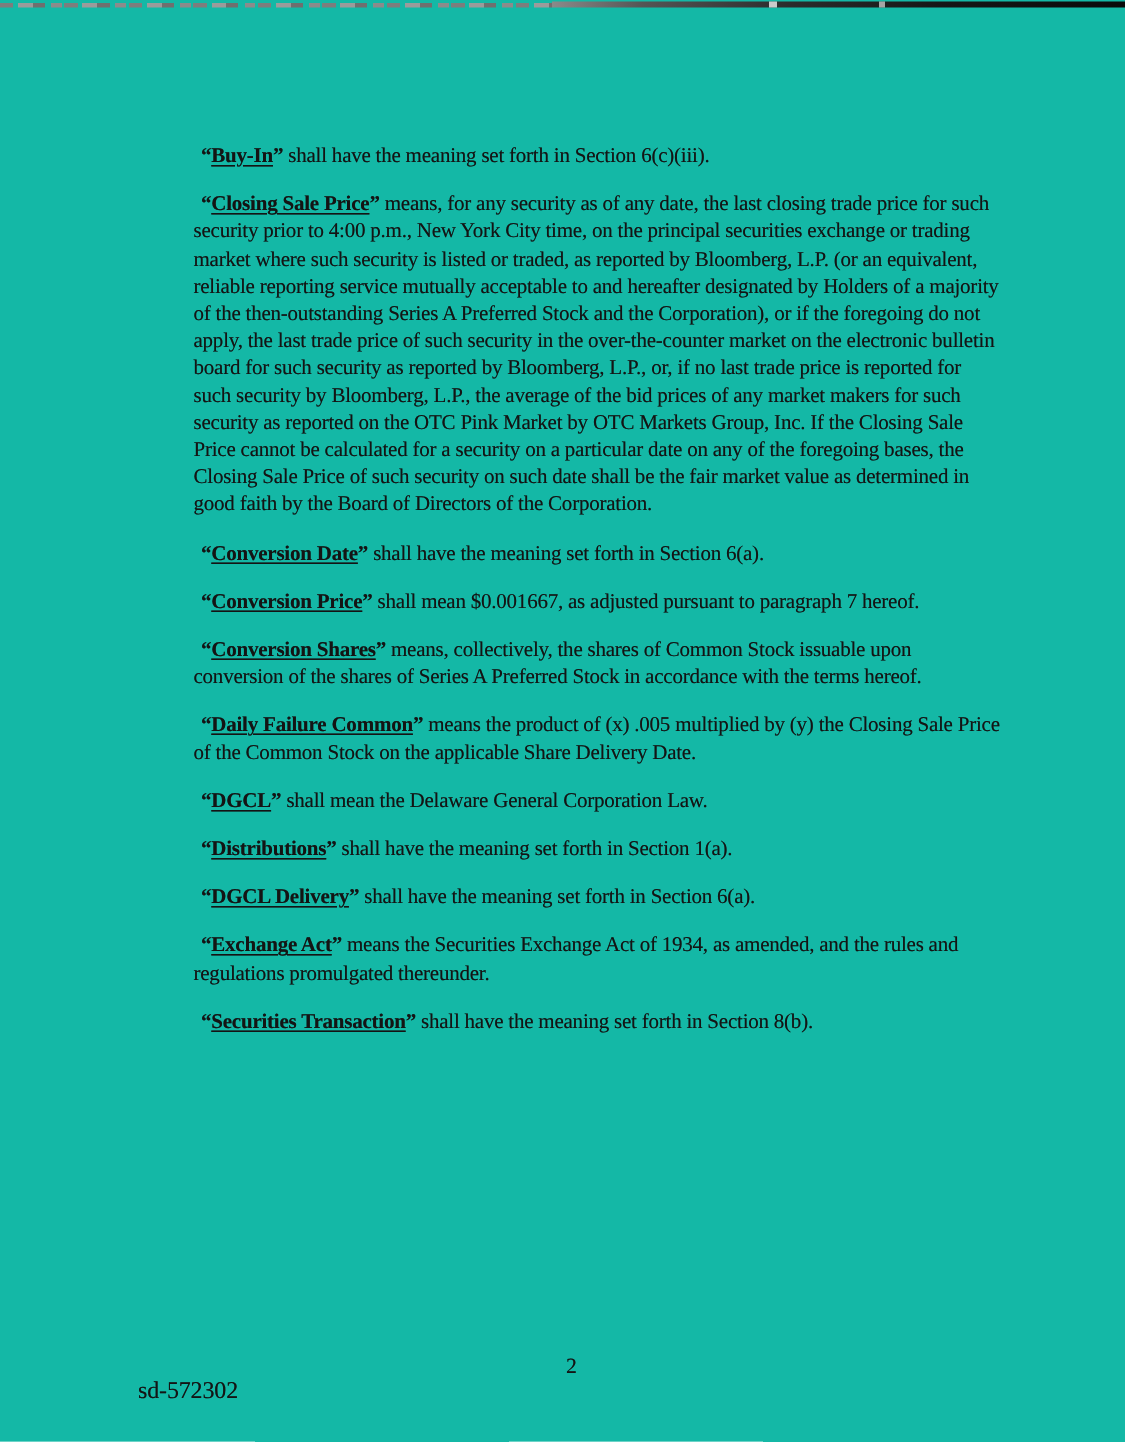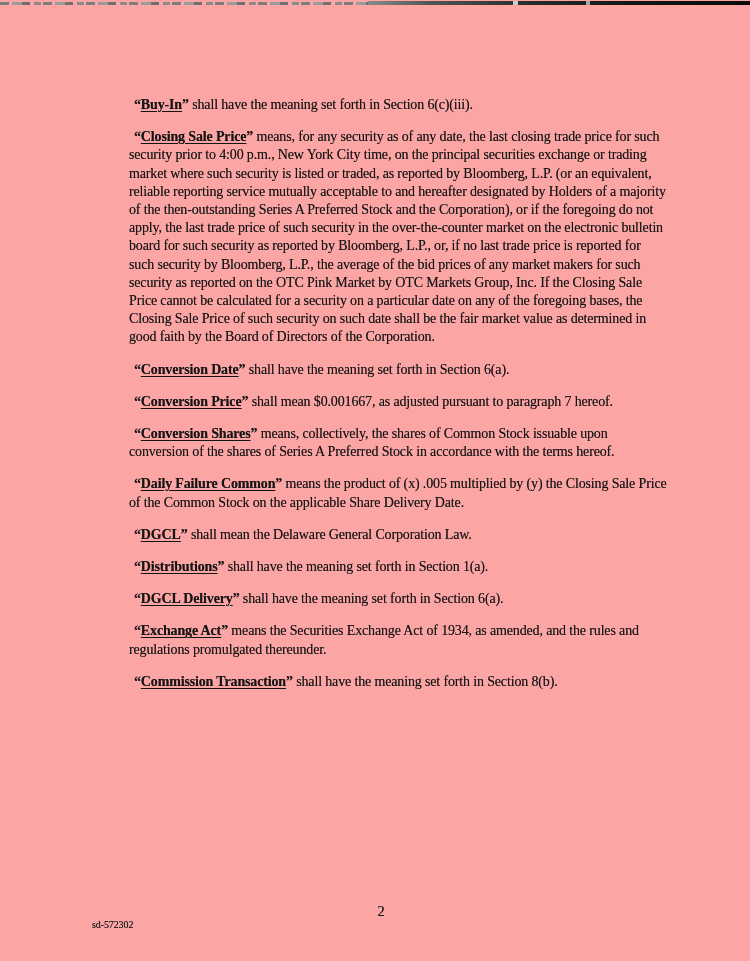--- a/index.html
+++ b/index.html
@@ -11,21 +11,21 @@
     width: 750px;
     height: 961px;
     position: relative;
     overflow: hidden;
     font-family: "Liberation Serif", serif;
     color: #141414;
   }
   .page {
     position: absolute;
     inset: 0;
-    background: #fca5a5;
+    background: #14b8a6;
   }
 
   
   .scan-top {
     position: absolute;
     top: 0;
     left: 0;
     width: 750px;
     height: 8px;
   }
@@ -90,21 +90,21 @@
     top: 903px;
     width: 20px;
     text-align: center;
     font-size: 14.5px;
     text-shadow: 0 0 0.3px rgba(20,20,20,0.55);
   }
   .docid {
     position: absolute;
     left: 92px;
     top: 919px;
-    font-size: 10px;
+    font-size: 16px;
     letter-spacing: -0.1px;
     text-shadow: 0 0 0.3px rgba(20,20,20,0.55);
   }
 </style>
 </head>
 <body>
 
 <div class="page">
 
   <div class="scan-top">
@@ -129,19 +129,19 @@
     <p class="def"><span class="bold">“</span><span class="term">Daily Failure Common</span><span class="bold">”</span><span> means the product of (x) .005 multiplied by (y) the Closing Sale Price of the Common Stock on the applicable Share Delivery Date.</span></p>
 
     <p class="def"><span class="bold">“</span><span class="term">DGCL</span><span class="bold">”</span><span> shall mean the Delaware General Corporation Law.</span></p>
 
     <p class="def"><span class="bold">“</span><span class="term">Distributions</span><span class="bold">”</span><span> shall have the meaning set forth in Section 1(a).</span></p>
 
     <p class="def"><span class="bold">“</span><span class="term">DGCL Delivery</span><span class="bold">”</span><span> shall have the meaning set forth in Section 6(a).</span></p>
 
     <p class="def"><span class="bold">“</span><span class="term">Exchange Act</span><span class="bold">”</span><span> means the Securities Exchange Act of 1934, as amended, and the rules and regulations promulgated thereunder.</span></p>
 
-    <p class="def"><span class="bold">“</span><span class="term">Commission Transaction</span><span class="bold">”</span><span> shall have the meaning set forth in Section 8(b).</span></p>
+    <p class="def"><span class="bold">“</span><span class="term">Securities Transaction</span><span class="bold">”</span><span> shall have the meaning set forth in Section 8(b).</span></p>
   </main>
 
   <div class="pageno">2</div>
   <div class="docid">sd-572302</div>
 
 </div>
 
 </body></html>

